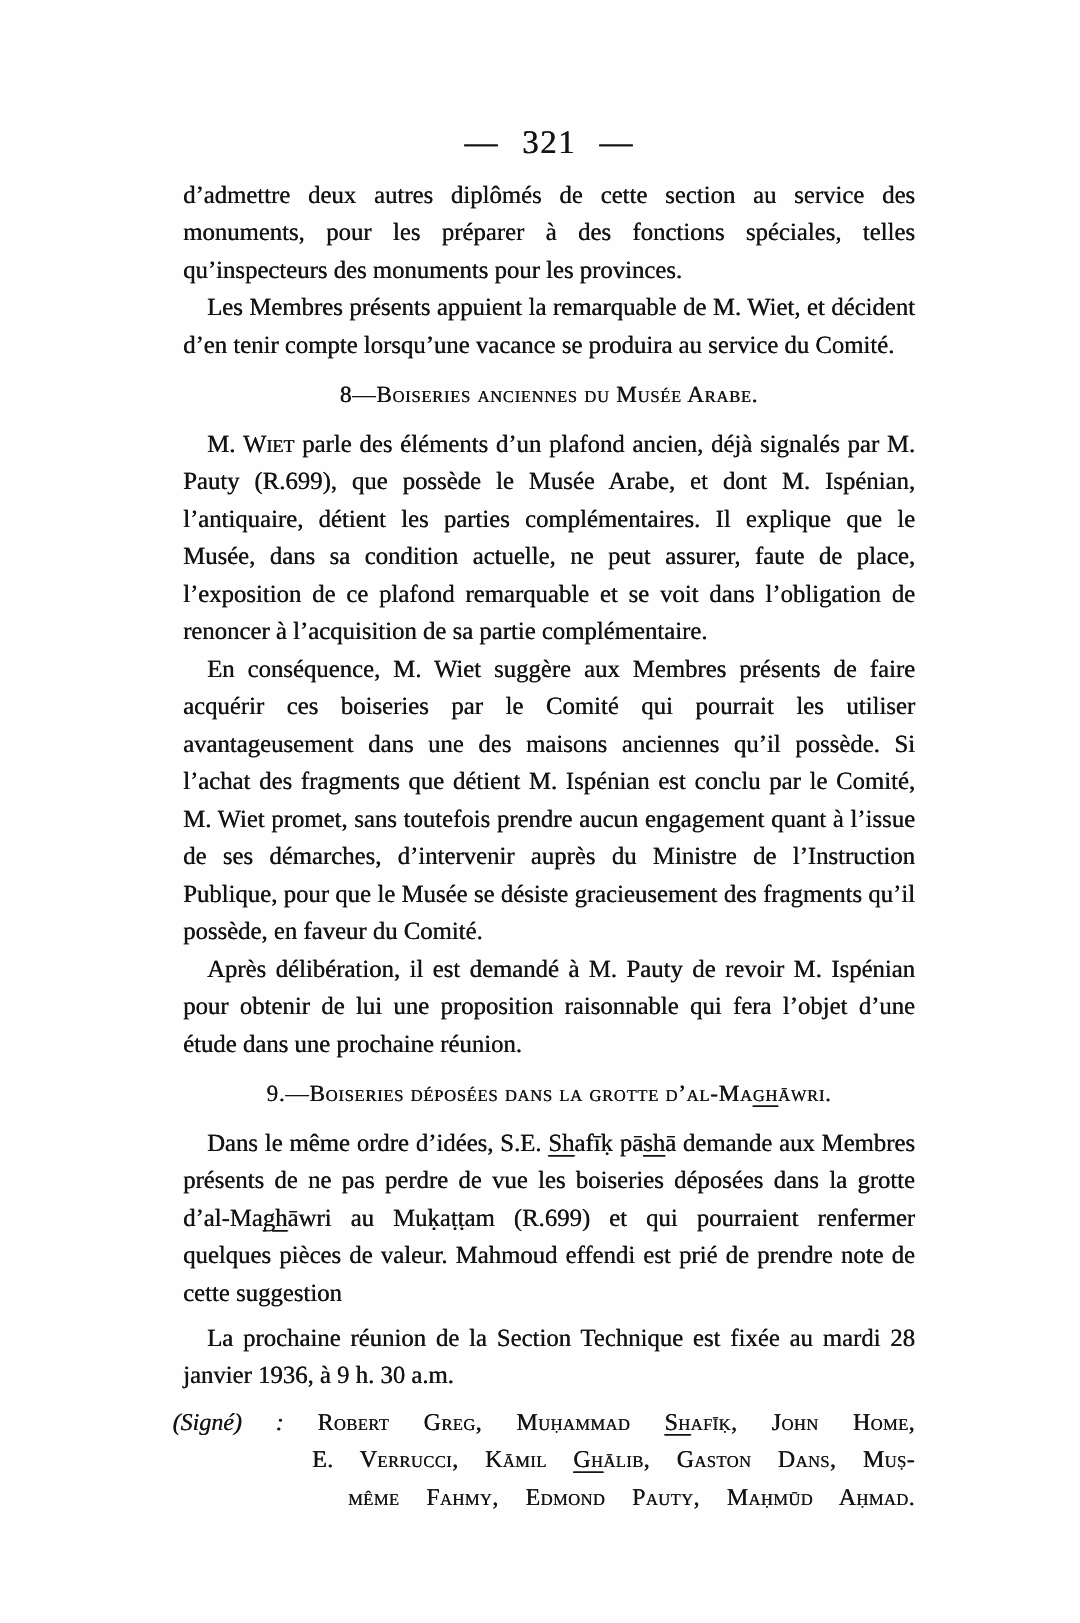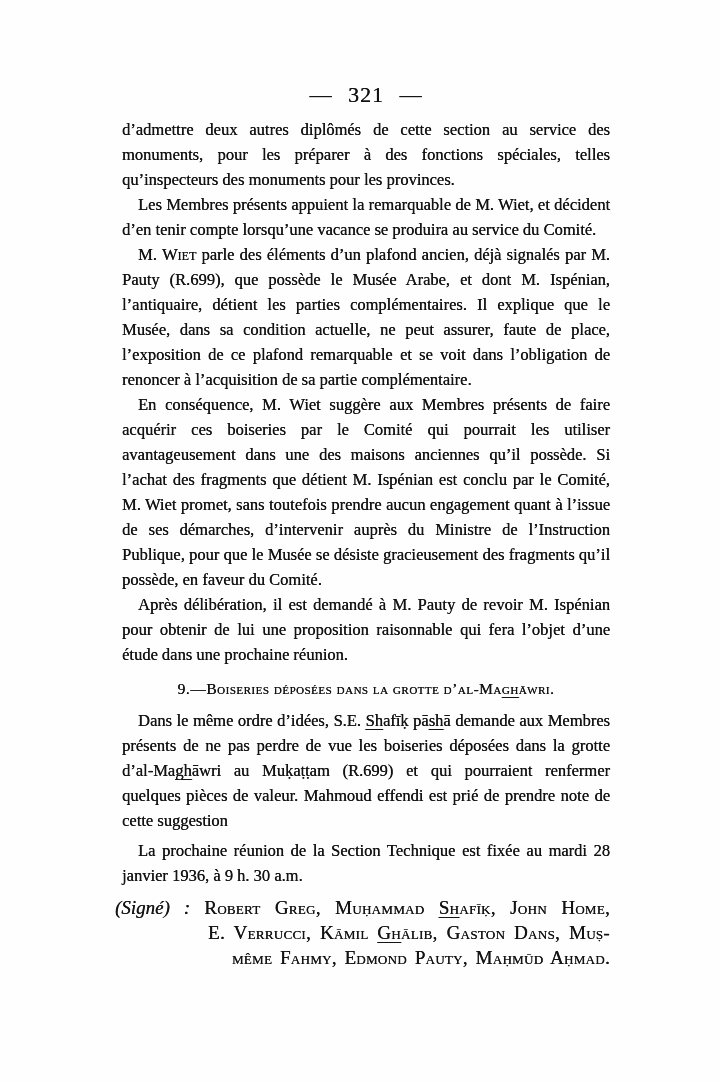--- a/index.html
+++ b/index.html
@@ -42,21 +42,21 @@
     font-variant: small-caps;
     letter-spacing: 0.5px;
     text-align: center;
     text-indent: 0;
   }
   .seg-sc { font-variant: small-caps; }
   .seg-u  { text-decoration: underline; text-decoration-thickness: 1px; text-underline-offset: 2.5px; }
   .seg-i  { font-style: italic; font-variant: normal; letter-spacing: 0; }
   .signature {
     margin-top: 7px;
-    font-size: 19px;
+    font-size: 16px;
     line-height: 25px;
     font-variant: small-caps;
     letter-spacing: 0.3px;
   }
   .sig-line { text-align: justify; text-align-last: justify; }
   .sig-l1 { margin-left: -7px; }
   .sig-l2 { margin-left: 86px; }
   .sig-l3 { margin-left: 110px; }
 </style>
 </head>
@@ -65,20 +65,21 @@
 <div class="sheet">
 
   <div class="pagenum">— 321 —</div>
 
   <main class="textblock">
 
     <p class="para first"><span>d’admettre deux autres diplômés de cette section au service des monuments, pour les préparer à des fonctions spéciales, telles qu’inspecteurs des monuments pour les provinces.</span></p>
 
     <p class="para"><span>Les Membres présents appuient la remarquable de M. Wiet, et décident d’en tenir compte lorsqu’une vacance se produira au service du Comité.</span></p>
 
+    <h2 class="heading"><span>8—Boiseries anciennes du Musée Arabe.</span></h2>
 
     <p class="para"><span>M. </span><span class="seg-sc">Wiet</span><span> parle des éléments d’un plafond ancien, déjà signalés par M. Pauty (R.699), que possède le Musée Arabe, et dont M. Ispénian, l’antiquaire, détient les parties complémentaires. Il explique que le Musée, dans sa condition actuelle, ne peut assurer, faute de place, l’exposition de ce plafond remarquable et se voit dans l’obligation de renoncer à l’acquisition de sa partie complémentaire.</span></p>
 
     <p class="para"><span>En conséquence, M. Wiet suggère aux Membres présents de faire acquérir ces boiseries par le Comité qui pourrait les utiliser avantageusement dans une des maisons anciennes qu’il possède. Si l’achat des fragments que détient M. Ispénian est conclu par le Comité, M. Wiet promet, sans toutefois prendre aucun engagement quant à l’issue de ses démarches, d’intervenir auprès du Ministre de l’Instruction Publique, pour que le Musée se désiste gracieusement des fragments qu’il possède, en faveur du Comité.</span></p>
 
     <p class="para"><span>Après délibération, il est demandé à M. Pauty de revoir M. Ispénian pour obtenir de lui une proposition raisonnable qui fera l’objet d’une étude dans une prochaine réunion.</span></p>
 
     <h2 class="heading"><span>9.—Boiseries déposées dans la grotte d’al-Ma</span><span class="seg-u">gh</span><span>āwri.</span></h2>
 
     <p class="para"><span>Dans le même ordre d’idées, S.E. </span><span class="seg-u">Sh</span><span>afīḳ pā</span><span class="seg-u">sh</span><span>ā demande aux Membres présents de ne pas perdre de vue les boiseries déposées dans la grotte d’al-Ma</span><span class="seg-u">gh</span><span>āwri au Muḳaṭṭam (R.699) et qui pourraient renfermer quelques pièces de valeur. Mahmoud effendi est prié de prendre note de cette suggestion</span></p>

